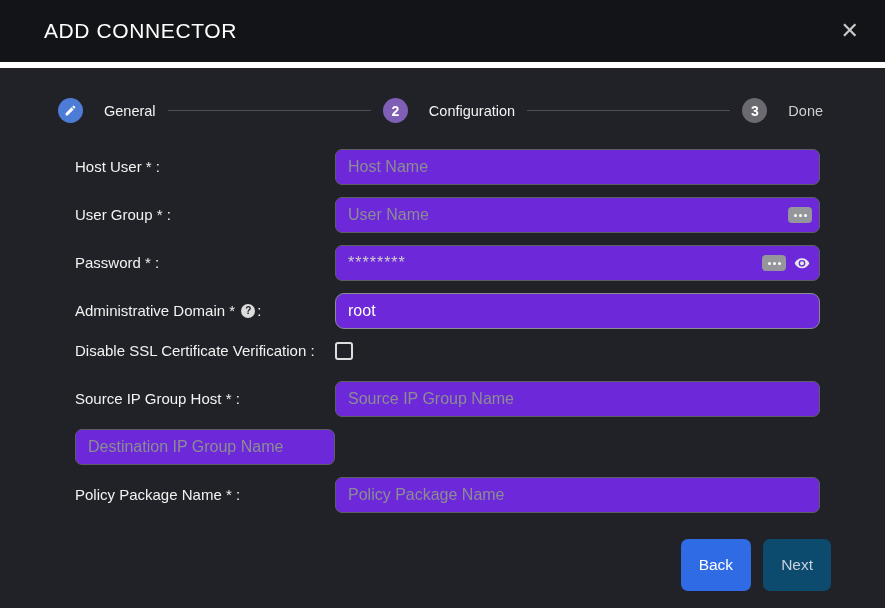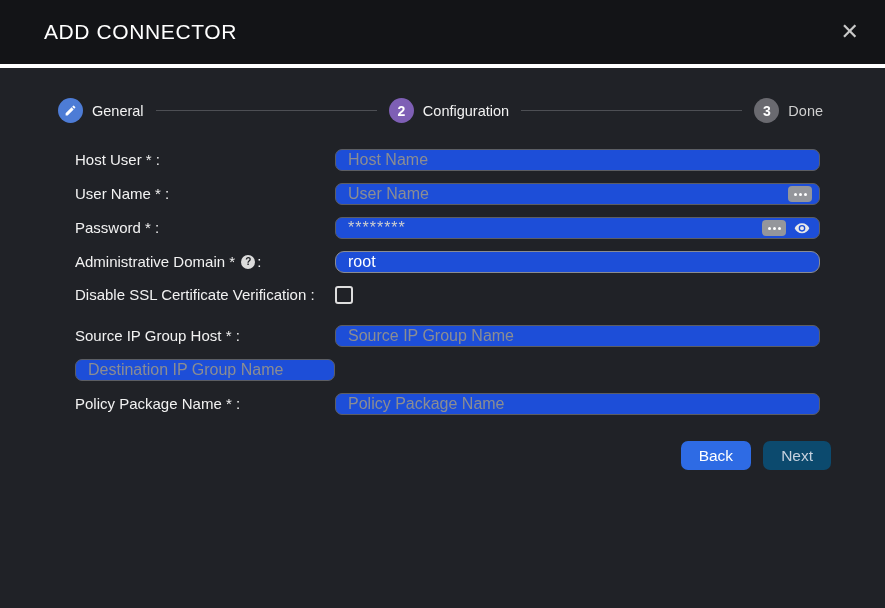--- a/index.html
+++ b/index.html
@@ -11,21 +11,21 @@
     overflow: hidden;
   }
   
   .modal-header {
     height: 68px;
     background: #131417;
     display: flex;
     align-items: center;
     justify-content: space-between;
     padding: 0 26px 0 44px;
-    border-bottom: 4px solid #ffffff;
+    border-bottom: 6px solid #ffffff;
   }
   .modal-title {
     font-size: 21px;
     font-weight: 500;
     letter-spacing: 0.6px;
     color: #ffffff;
   }
   .close-btn {
     font-size: 22px;
     color: #c9c9c9;
@@ -34,21 +34,21 @@
     background: none;
     border: none;
     font-family: "Liberation Sans", sans-serif;
   }
   
   .stepper {
     display: flex;
     align-items: center;
     padding: 30px 62px 0 58px;
   }
-  .step { display: flex; align-items: center; gap: 9px; text-align: right; }
+  .step { display: flex; align-items: center; gap: 21px; text-align: right; }
   .circle {
     width: 25px; height: 25px;
     border-radius: 50%;
     display: flex; align-items: center; justify-content: center;
     font-size: 14px; font-weight: 700; color: #fff;
     flex: 0 0 25px;
   }
   .circle.c1 { background: #4d7cd6; }
   .circle.c2 { background: #7e5fb5; }
   .circle.c3 { background: #6a6a70; }
@@ -73,22 +73,22 @@
   .row.ssl-row { margin-bottom: 20px; align-items: center; }
   .lbl {
     font-size: 15px;
     color: #f2f2f2;
     padding-right: 18px;
     line-height: 1.35;
   }
   .field { position: relative; }
   .inp {
     width: 100%;
-    height: 22px;
-    background: #1d4ed8;
+    height: 36px;
+    background: #6d28d9;
     border: 1px solid #5c5e63;
     border-radius: 7px;
     padding: 0 12px;
     font-size: 16px;
     color: #e8e8e8;
     font-family: "Liberation Sans", sans-serif;
     outline: none;
   }
   .inp::placeholder { color: #8b8d92; }
   .inp.bright { color: #ffffff; border-color: #8a8c92; font-size: 16px; border-radius: 9px; }
@@ -144,21 +144,21 @@
     display: block;
   }
   
   .footer {
     display: flex;
     justify-content: flex-end;
     gap: 12px;
     padding: 14px 54px 0 0;
   }
   .btn {
-    height: 29px;
+    height: 52px;
     padding: 0 18px;
     border: none;
     border-radius: 7px;
     font-size: 15.5px;
     font-family: "Liberation Sans", sans-serif;
     cursor: pointer;
   }
   .btn.back { background: #2e6be4; color: #ffffff; }
   .btn.next { background: #0c4a6e; color: #c6d1de; }
 </style>
@@ -194,21 +194,21 @@
 <div class="form">
 
   <div class="row">
     <label class="lbl">Host User * :</label>
     <div class="field">
       <input class="inp" placeholder="Host Name" style="">
     </div>
   </div>
 
   <div class="row">
-    <label class="lbl">User Name * :</label>
+    <label class="lbl">User Group * :</label>
     <div class="field">
       <input class="inp pad-r1" placeholder="User Name" style="">
       <button class="ellipsis-btn pos-right-8">
           <i></i>
           <i></i>
           <i></i>
         </button>
     </div>
   </div>
 

